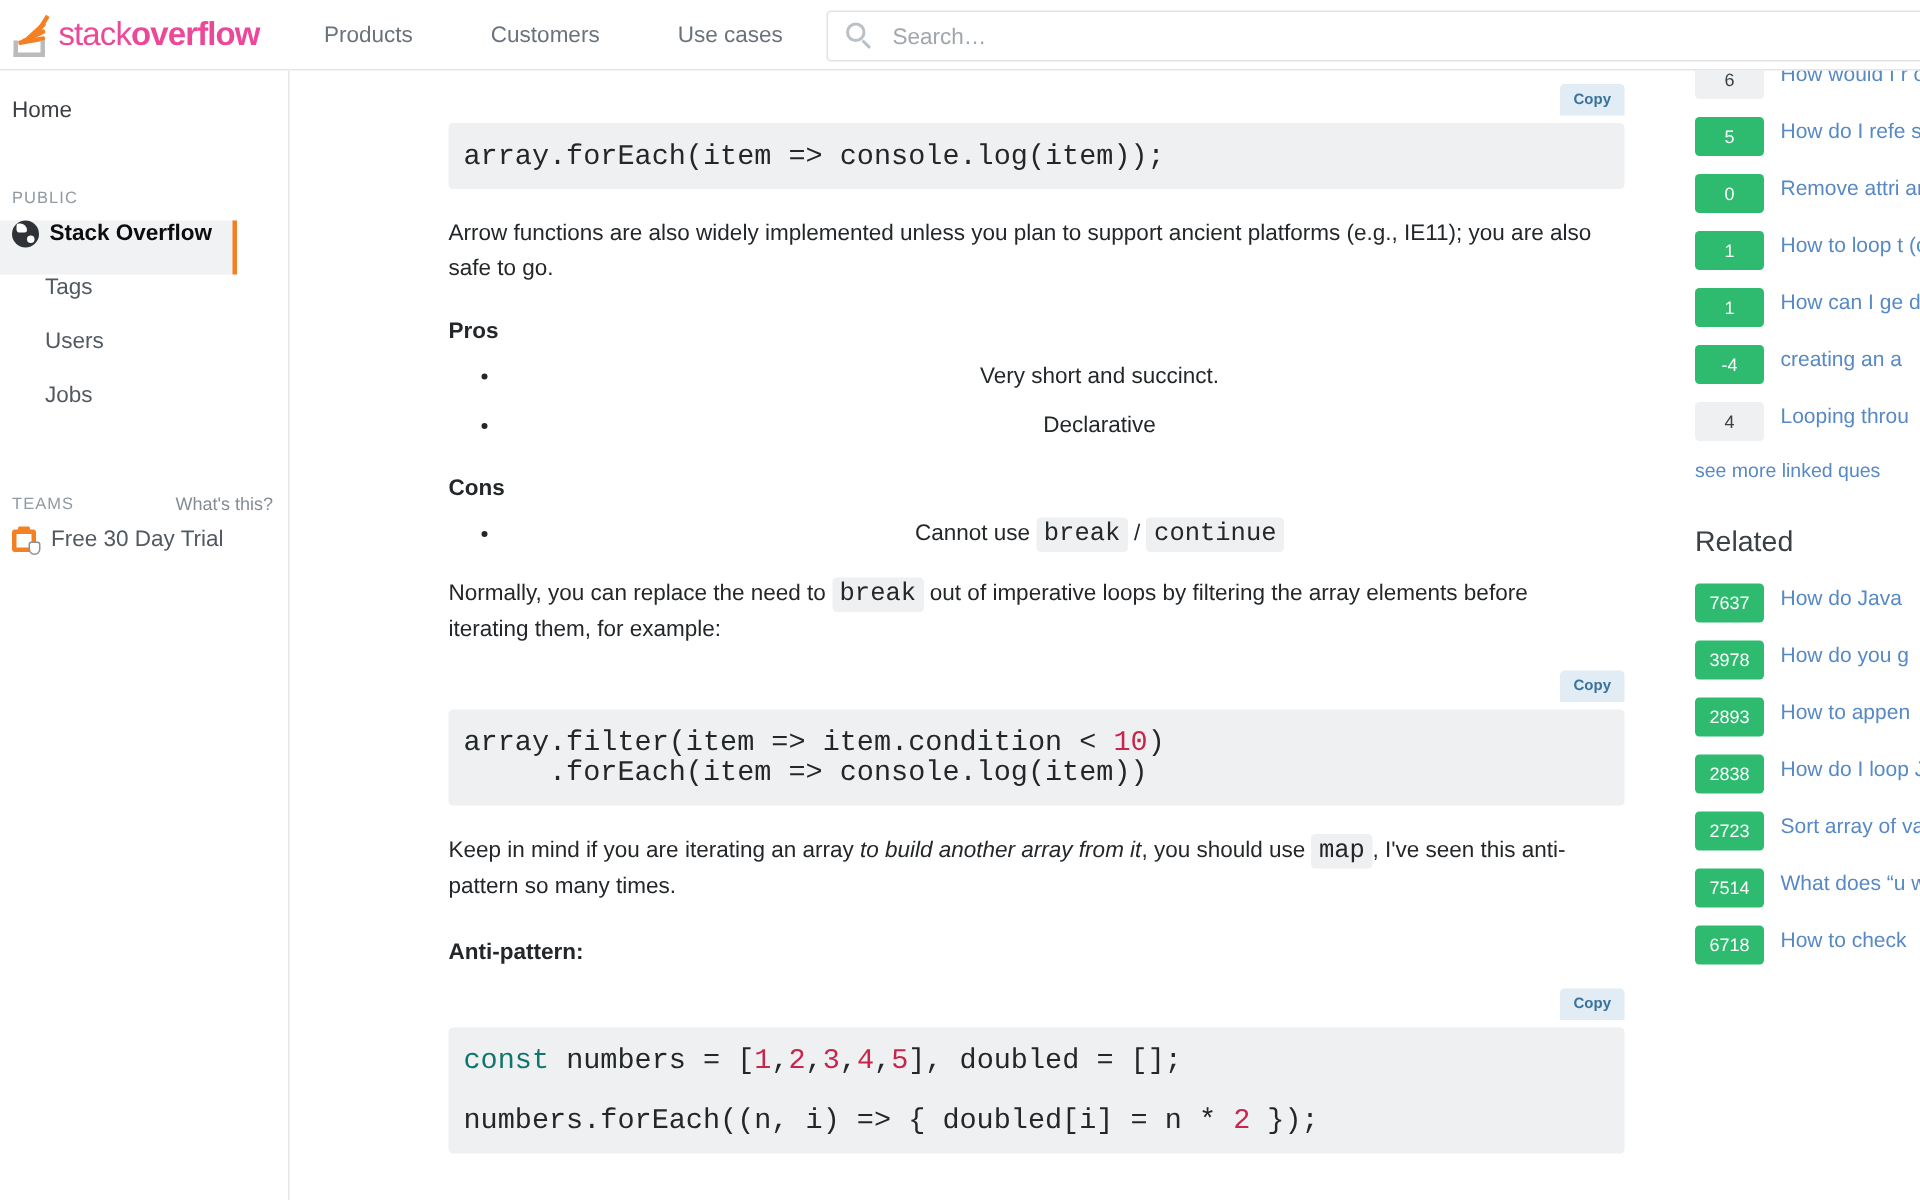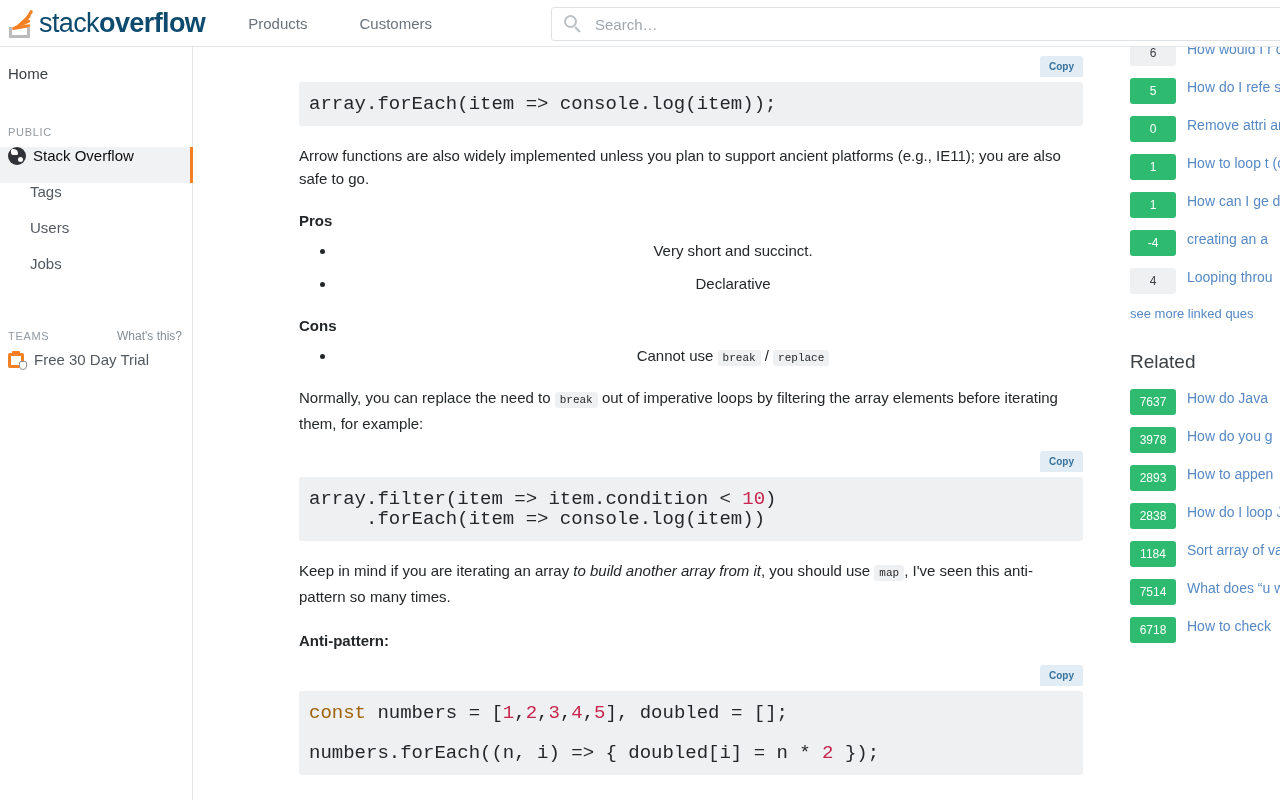--- a/index.html
+++ b/index.html
@@ -28,21 +28,21 @@
   }
   .so-stack-icon { width: 26px; height: 30px; position: relative; margin-right: 5px; }
   .so-stack-icon .bar {
     position: absolute; background: #f48024; height: 3.2px; border-radius: 1px;
     transform-origin: right center;
   }
   .so-stack-icon .cup {
     position: absolute; bottom: 0; left: 1px; width: 21px; height: 11px;
     border: 3px solid #bcbbbb; border-top: none;
   }
-  #logo-text { font-size: 27px; letter-spacing: -0.6px; color: #0c4a6e; }
+  #logo-text { font-size: 22px; letter-spacing: -0.6px; color: #ec4899; }
   #logo-text b { font-weight: bold; }
   #logo-text span.light { font-weight: 400; }
 
   .nav-link {
     font-size: 15px; color: #6a737c;
     padding: 0 17px; line-height: 47px; height: 47px;
     text-decoration: none; display: inline-block;
   }
   #searchbar {
     position: absolute; left: 551px; top: 7px;
@@ -87,23 +87,23 @@
   .side-section {
     font-size: 11px; color: #9199a1; letter-spacing: .7px;
     padding-left: 8px; margin-top: 20px; margin-bottom: 4px;
     display: flex; align-items: center; height: 22px;
   }
   .side-section .whats {
     margin-left: auto; margin-right: 10px;
     font-size: 12px; color: #848d95; letter-spacing: 0;
   }
   .side-row.active {
-    background: #f1f2f3; font-weight: normal; color: #0c0d0e;
+    background: #f1f2f3; font-weight: bold; color: #0c0d0e;
     border-right: 3px solid #f48024;
-    width: 193px; margin-left: 0;
+    width: 158px; margin-left: 0;
   }
   .side-row.sub { padding-left: 30px; }
   .globe-icon {
     width: 18px; height: 18px; border-radius: 50%;
     background: #2f3337; margin-right: 7px; flex: none;
     position: relative; overflow: hidden;
   }
   .globe-icon::before {
     content: ""; position: absolute; left: 3px; top: 2px;
     width: 7px; height: 6px; background: #fff; border-radius: 2px 6px 2px 3px;
@@ -143,42 +143,42 @@
   }
   .ans-h {
     font-size: 15px; font-weight: bold; color: #242729;
     margin: 22px 0 10px 0;
   }
   ul.ans-ul { margin: 8px 0 8px 0; padding-left: 37px; text-align: center; }
   ul.ans-ul li { font-size: 15px; line-height: 23px; margin-bottom: 10px; color: #242729; }
   code.inline {
     background: #eff0f1; border-radius: 3px;
     font-family: "Liberation Mono", monospace;
-    font-size: 11px; padding: 2px 5px; color: #242729;
+    font-size: 17px; padding: 2px 5px; color: #242729;
     white-space: nowrap;
   }
   em { font-style: italic; }
 
   .code-wrap { position: relative; width: 784px; margin: 18px 0; }
   .copy-btn {
     position: absolute; right: 0; top: -26px;
     background: #e1ecf4; color: #39739d;
     font-size: 10px; font-weight: bold;
     padding: 5px 9px; border-radius: 3px 3px 0 0;
     border: none; cursor: pointer;
     font-family: "Liberation Sans", sans-serif;
   }
   pre.codeblock {
     background: #eff0f1; border-radius: 3px;
     margin: 0; padding: 12px 0 12px 10px;
     font-family: "Liberation Mono", monospace;
     font-size: 19px; line-height: 20px; color: #242729;
     overflow: hidden; white-space: pre;
   }
-  pre.codeblock .kw  { color: #a16207; font-family: Liberation Mono, monospace; }
+  pre.codeblock .kw  { color: #0f766e; font-family: Liberation Mono, monospace; }
   pre.codeblock .num { color: #c7254e; }
 
   
   #rightbar {
     position: absolute; left: 1130px; top: 40px;
     width: 300px; height: 760px;
     overflow: hidden; z-index: 10;
     background: #fff;
   }
   .q-row { display: flex; align-items: flex-start; margin-bottom: 12px; }
@@ -216,20 +216,21 @@
       <div class="bar" style="width:16px; left:6px; top:6px; transform:rotate(-42deg);"></div>
       <div class="bar" style="width:17px; left:5px; top:11px; transform:rotate(-26deg);"></div>
       <div class="bar" style="width:18px; left:4px; top:16px; transform:rotate(-10deg);"></div>
       <div class="cup"></div>
     </div>
     <div id="logo-text"><span class="light">stack</span><b>overflow</b></div>
   </div>
 
   <a class="nav-link" style="margin-left:16px;text-align:center;">Products</a>
   <a class="nav-link" style="margin-left:18px;">Customers</a>
+  <a class="nav-link" style="margin-left:18px;">Use cases</a>
 
   <div id="searchbar">
     <div id="search-icon">
       <div class="ring"></div>
         <div class="handle"></div>
     </div>
     <input id="search-input" type="text" placeholder="Search…" style="">
   </div>
 </div>
 
@@ -289,21 +290,21 @@
       <li><span>Very short and succinct.</span></li>
       <li><span>Declarative</span></li>
     </ul>
 
     <div class="ans-h">Cons</div>
     <ul class="ans-ul">
       <li>
         <span>Cannot use</span>
         <code class="inline">break</code>
         <span>/</span>
-        <code class="inline">replace</code>
+        <code class="inline">continue</code>
       </li>
     </ul>
 
     <p class="ans-p">
       <span>Normally, you can replace the need to</span>
       <code class="inline">break</code>
       <span>out of imperative loops by filtering the array elements before iterating them, for example:</span>
     </p>
 
     <div class="code-wrap" style="margin-top:42px;">
@@ -378,21 +379,21 @@
     </div>
     <div class="q-row">
       <div class="vote answered">2893</div>
       <a class="q-link">How to appen</a>
     </div>
     <div class="q-row">
       <div class="vote answered">2838</div>
       <a class="q-link">How do I loop JavaScript ob</a>
     </div>
     <div class="q-row">
-      <div class="vote answered">1184</div>
+      <div class="vote answered">2723</div>
       <a class="q-link">Sort array of value</a>
     </div>
     <div class="q-row">
       <div class="vote answered">7514</div>
       <a class="q-link">What does “u what is the re</a>
     </div>
     <div class="q-row">
       <div class="vote answered">6718</div>
       <a class="q-link">How to check</a>
     </div>

